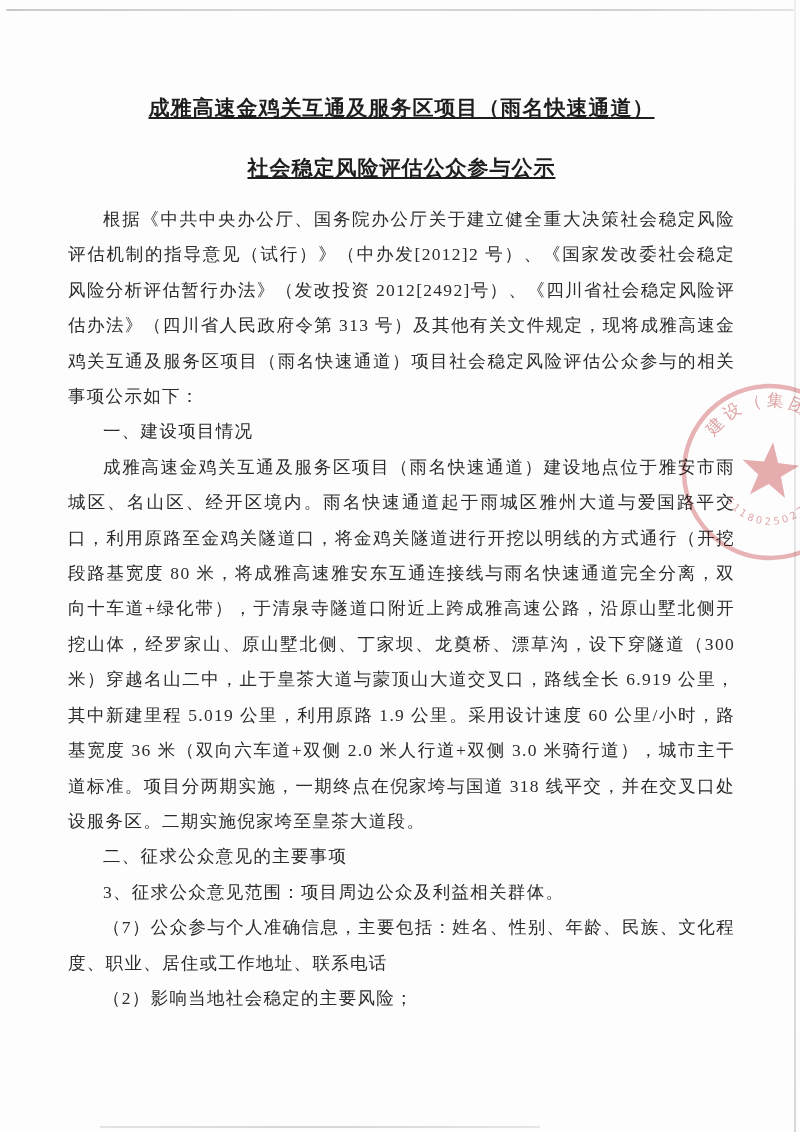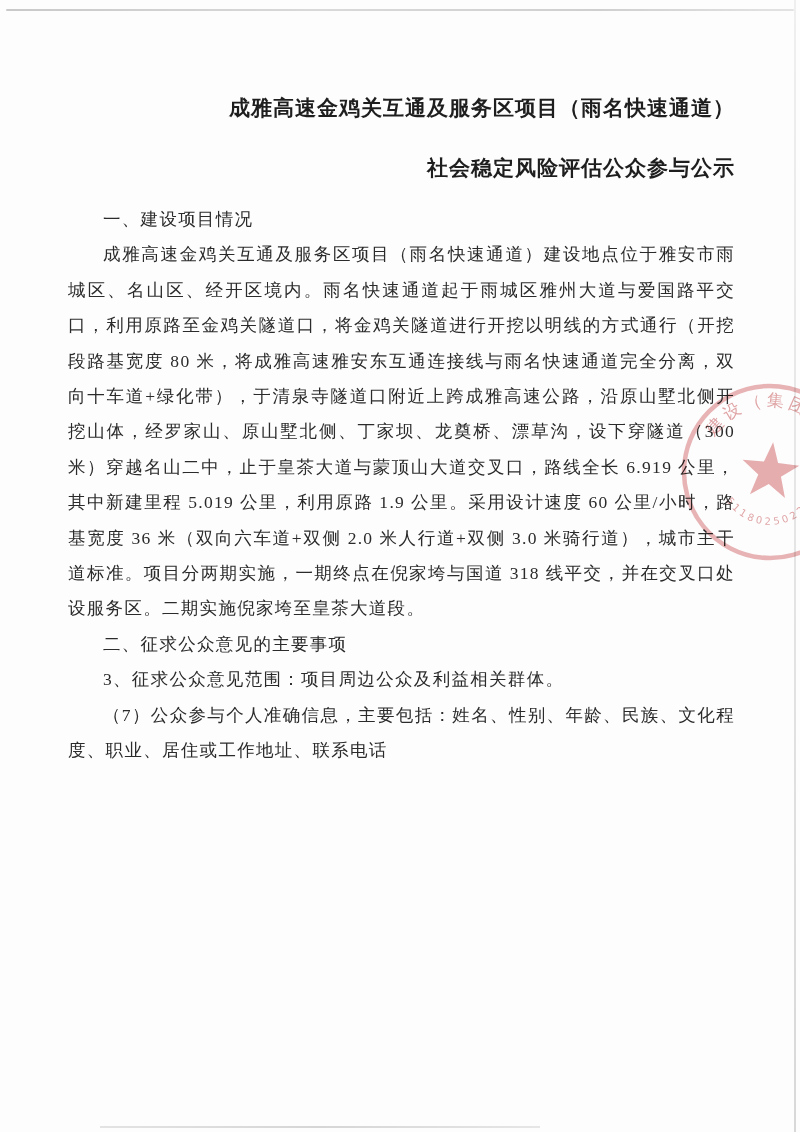--- a/index.html
+++ b/index.html
@@ -27,26 +27,27 @@
     position: absolute;
     top: 0; right: 4px; width: 2px; height: 1132px;
     background: linear-gradient(180deg, #efefef, #e2e2e2 60%, #d8d8d8);
   }
   .content {
     position: absolute;
     top: 94px; left: 68px; width: 667px;
   }
   .doc-title {
     margin: 0;
-    text-align: right;
+    text-align: center;
     font-size: 21px;
     font-weight: bold;
     line-height: 28px;
     letter-spacing: 1px;
     color: #1e1e1e;
+    text-decoration: underline;
   }
   .doc-title.second { margin-top: 32px; }
   .paragraphs { margin-top: 20px; }
   .para {
     margin: 0;
     font-size: 17.5px;
     line-height: 35.4px;
     letter-spacing: 1.3px;
     text-indent: 2em;
     text-align: justify;
@@ -72,25 +73,27 @@
 
   <div class="scan-top-edge"></div>
   <div class="scan-bottom-edge"></div>
   <div class="scan-right-edge"></div>
 
   <div class="content">
     <h1 class="doc-title">成雅高速金鸡关互通及服务区项目（雨名快速通道）</h1>
     <h1 class="doc-title second">社会稳定风险评估公众参与公示</h1>
 
     <div class="paragraphs">
+      <p class="para">根据《中共中央办公厅、国务院办公厅关于建立健全重大决策社会稳定风险评估机制的指导意见（试行）》（中办发[2012]2 号）、《国家发改委社会稳定风险分析评估暂行办法》（发改投资 2012[2492]号）、《四川省社会稳定风险评估办法》（四川省人民政府令第 313 号）及其他有关文件规定，现将成雅高速金鸡关互通及服务区项目（雨名快速通道）项目社会稳定风险评估公众参与的相关事项公示如下：</p>
       <p class="para">一、建设项目情况</p>
       <p class="para">成雅高速金鸡关互通及服务区项目（雨名快速通道）建设地点位于雅安市雨城区、名山区、经开区境内。雨名快速通道起于雨城区雅州大道与爱国路平交口，利用原路至金鸡关隧道口，将金鸡关隧道进行开挖以明线的方式通行（开挖段路基宽度 80 米，将成雅高速雅安东互通连接线与雨名快速通道完全分离，双向十车道+绿化带），于清泉寺隧道口附近上跨成雅高速公路，沿原山墅北侧开挖山体，经罗家山、原山墅北侧、丁家坝、龙奠桥、漂草沟，设下穿隧道（300米）穿越名山二中，止于皇茶大道与蒙顶山大道交叉口，路线全长 6.919 公里，其中新建里程 5.019 公里，利用原路 1.9 公里。采用设计速度 60 公里/小时，路基宽度 36 米（双向六车道+双侧 2.0 米人行道+双侧 3.0 米骑行道），城市主干道标准。项目分两期实施，一期终点在倪家垮与国道 318 线平交，并在交叉口处设服务区。二期实施倪家垮至皇茶大道段。</p>
       <p class="para">二、征求公众意见的主要事项</p>
       <p class="para">3、征求公众意见范围：项目周边公众及利益相关群体。</p>
       <p class="para">（7）公众参与个人准确信息，主要包括：姓名、性别、年龄、民族、文化程度、职业、居住或工作地址、联系电话</p>
+      <p class="para">（2）影响当地社会稳定的主要风险；</p>
     </div>
   </div>
 
   <div class="stamp">
     <svg width="240" height="240" viewBox="0 0 240 240">
       <defs>
         <path id="arcTop" d="M 55 108.5 A 66 66 0 0 1 185 108.5" fill="none"></path>
         <path id="arcBottom" d="M 77 150 A 52 52 0 0 0 163 150" fill="none"></path>
       </defs>
       <circle cx="120" cy="120" r="86" fill="none" stroke="#d06060" stroke-width="4.5" opacity="0.55"></circle>

